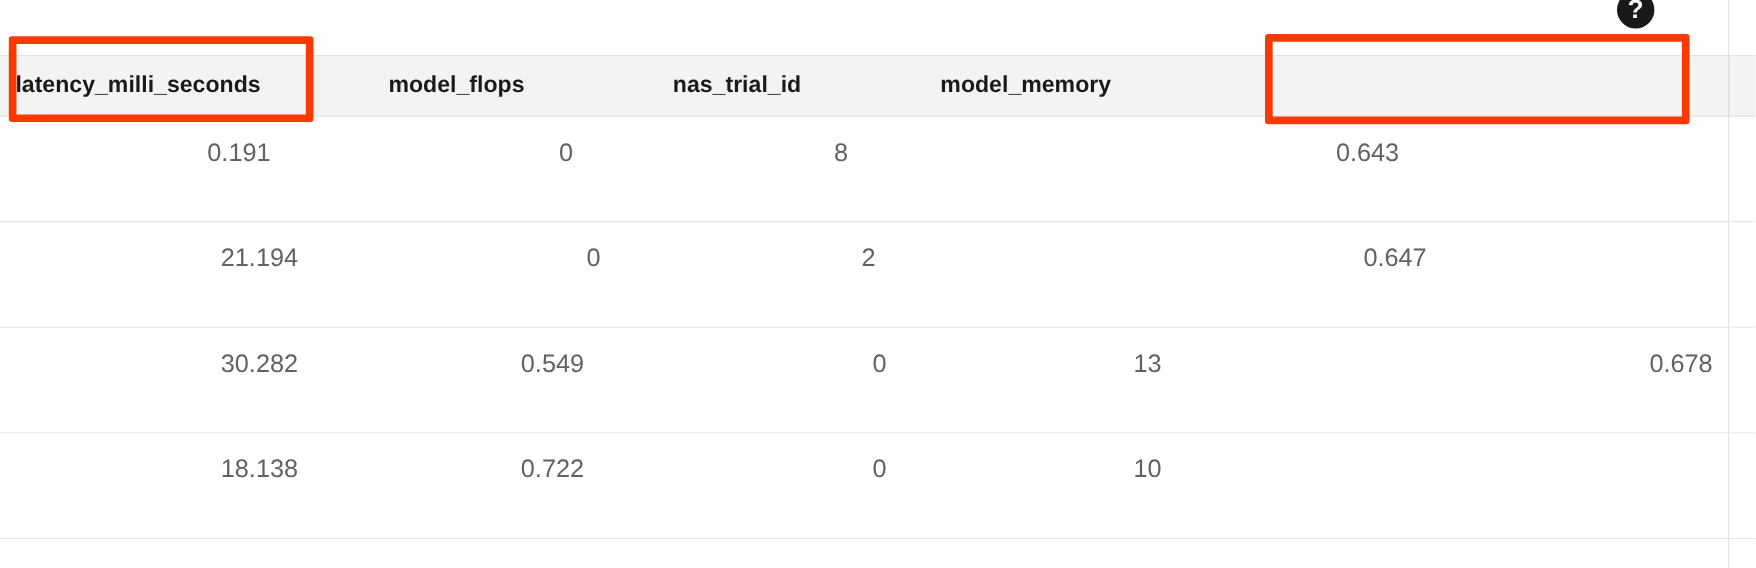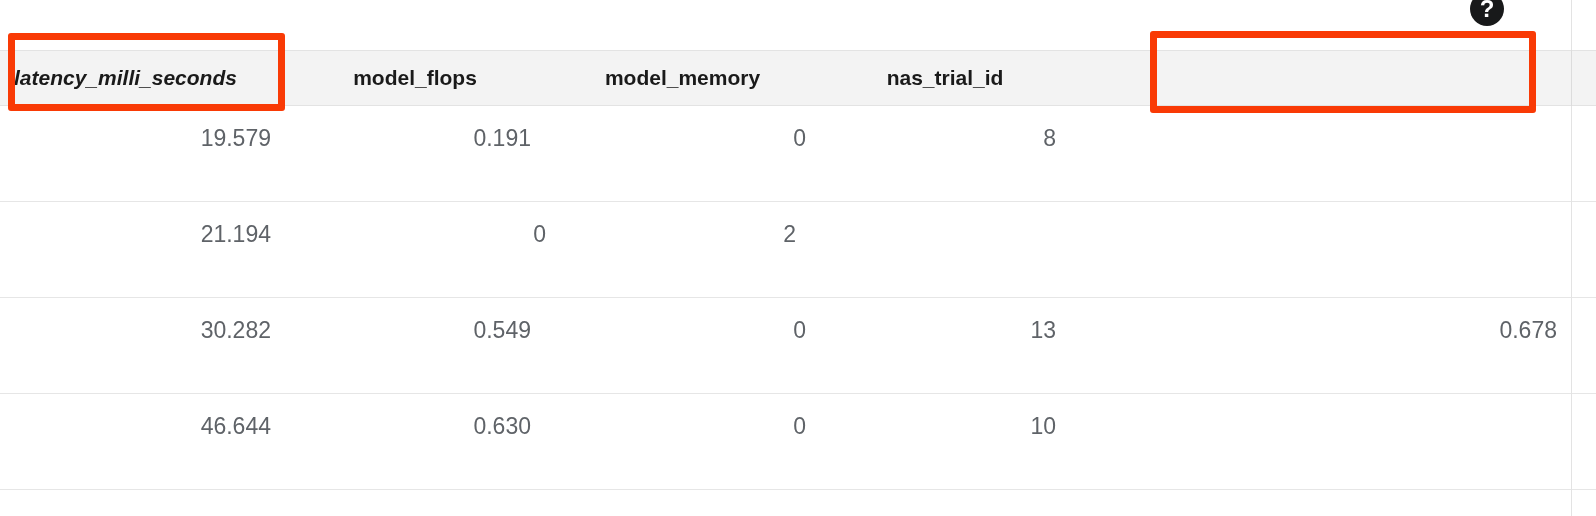--- a/index.html
+++ b/index.html
@@ -66,21 +66,21 @@
     font-weight: bold;
     color: #1a1a1a;
     white-space: nowrap;
     overflow: hidden;
     padding: 0 14px;
     display: flex;
     align-items: center;
     height: 100%;
   }
 
-  .th.left   { justify-content: flex-start; font-style: italic; }
+  .th.left   { justify-content: flex-start; }
   .th.center { justify-content: center; }
 
   .rows {
     position: absolute;
     left: 0;
     top: 106px;
     width: 1596px;
   }
 
   .row {
@@ -169,56 +169,57 @@
 
   <div class="table">
 
     <div class="header-row">
       <div class="th left c0">
         <span>latency_milli_seconds</span>
       </div>
       <div class="th center c1">
         <span>model_flops</span>
       </div>
+      <div class="th center c3">
+        <span>nas_trial_id</span>
+      </div>
       <div class="th center c2">
         <span>model_memory</span>
       </div>
-      <div class="th center c3">
-        <span>nas_trial_id</span>
-      </div>
     </div>
 
     <div class="trailing-header"></div>
 
     <div class="rows">
 
       <div class="row">
-        <span class="td c0">19.579</span>
         <span class="td c1">0.191</span>
         <span class="td c2">0</span>
         <span class="td c3">8</span>
+        <span class="td c4">0.643</span>
       </div>
 
       <div class="row">
         <span class="td c0">21.194</span>
         <span class="td c2">0</span>
         <span class="td c3">2</span>
+        <span class="td c4">0.647</span>
       </div>
 
       <div class="row">
         <span class="td c0">30.282</span>
         <span class="td c1">0.549</span>
         <span class="td c2">0</span>
         <span class="td c3">13</span>
         <span class="td c4">0.678</span>
       </div>
 
       <div class="row">
-        <span class="td c0">46.644</span>
-        <span class="td c1">0.630</span>
+        <span class="td c0">18.138</span>
+        <span class="td c1">0.722</span>
         <span class="td c2">0</span>
         <span class="td c3">10</span>
       </div>
 
     </div>
 
     <div class="vdivider"></div>
     <div class="vdivider hdr-seg"></div>
 
   </div>

